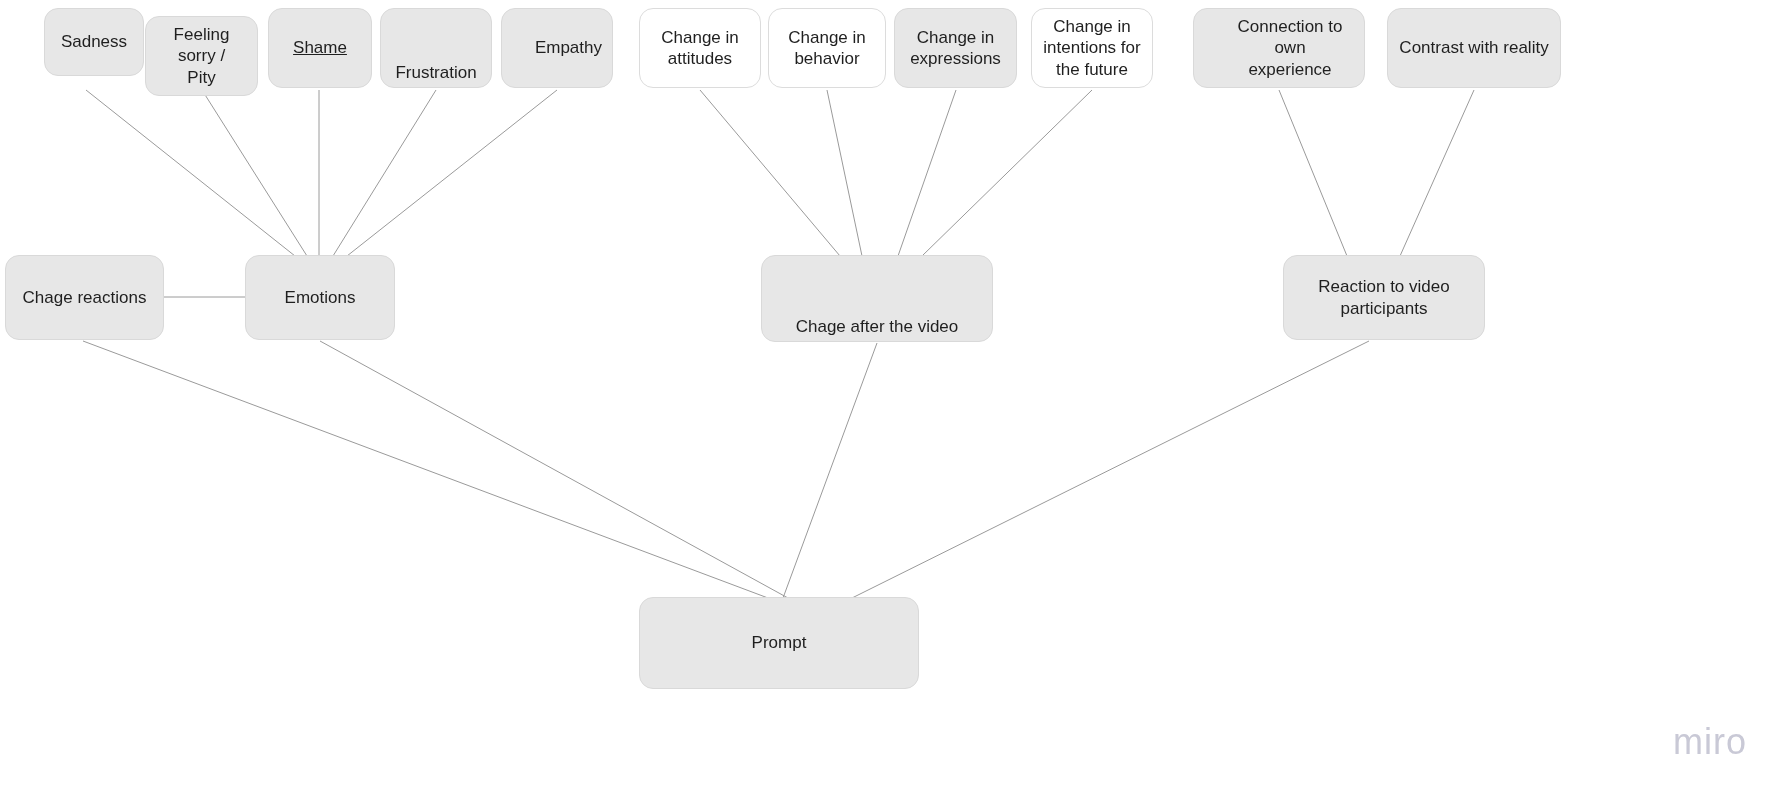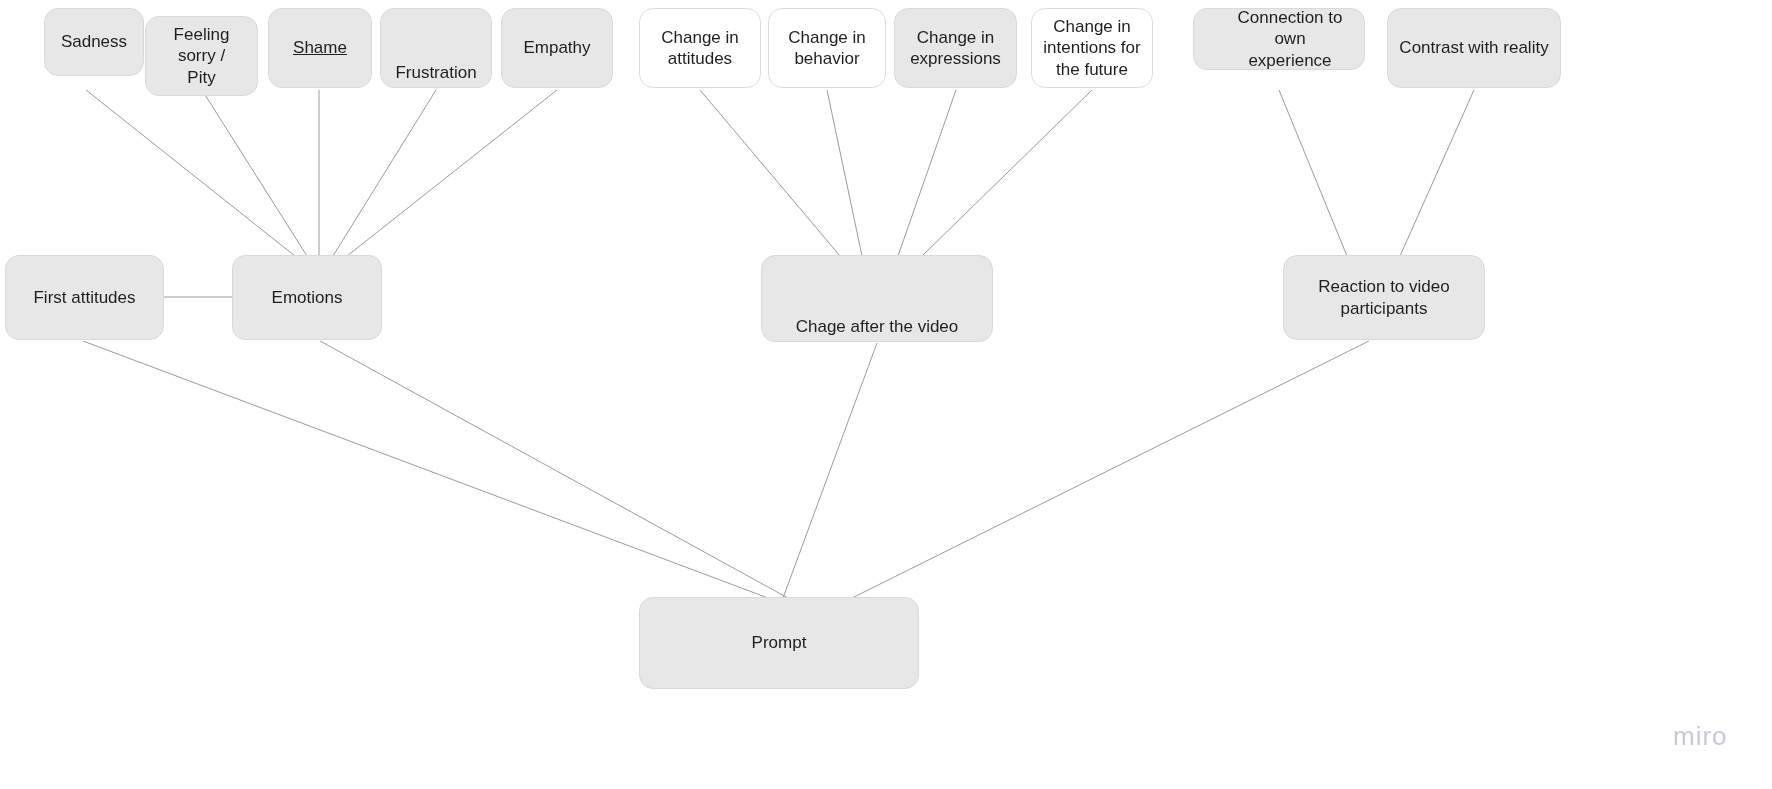--- a/index.html
+++ b/index.html
@@ -44,21 +44,21 @@
   .node.gray {
     background: #e7e7e7;
     border-color: #d9d9d9;
   }
   .node.white {
     background: #ffffff;
     border-color: #dcdcdc;
   }
   .watermark {
     position: absolute;
-    font-size: 26px;
+    font-size: 36px;
     letter-spacing: 1px;
     color: #c9c9d6;
     font-weight: 400;
     z-index: 3;
   }
 </style>
 </head>
 <body>
 
 <div id="canvas">
@@ -81,35 +81,35 @@
       <line x1="877" y1="343" x2="783" y2="598" stroke="#9a9a9a" stroke-width="1"></line>
       <line x1="1369" y1="341" x2="852" y2="598" stroke="#9a9a9a" stroke-width="1"></line>
     </svg>
 
   <div id="node-layer">
       <div class="node gray" style="left: 44px; top: 8px; width: 100px; height: 68px;"><span>Sadness</span></div>
       <div class="node gray" style="left: 145px; top: 8px; width: 113px; height: 80px; margin-top: 8px;"><span>Feeling sorry /
 Pity</span></div>
       <div class="node gray" style="left: 268px; top: 8px; width: 104px; height: 80px; text-decoration: underline;"><span>Shame</span></div>
       <div class="node gray" style="left: 380px; top: 8px; width: 112px; height: 80px; align-items: flex-end;"><span>Frustration</span></div>
-      <div class="node gray" style="left: 501px; top: 8px; width: 112px; height: 80px;"><span>Empathy</span></div>
+      <div class="node gray" style="left: 501px; top: 8px; width: 112px; height: 80px; justify-content: flex-end;"><span>Empathy</span></div>
       <div class="node white" style="left: 639px; top: 8px; width: 122px; height: 80px;"><span>Change in
 attitudes</span></div>
       <div class="node white" style="left: 768px; top: 8px; width: 118px; height: 80px;"><span>Change in
 behavior</span></div>
       <div class="node gray" style="left: 894px; top: 8px; width: 123px; height: 80px;"><span>Change in
 expressions</span></div>
       <div class="node white" style="left: 1031px; top: 8px; width: 122px; height: 80px;"><span>Change in
 intentions for
 the future</span></div>
-      <div class="node gray" style="left: 1193px; top: 8px; width: 172px; height: 62px; padding-left: 32px;"><span>Connection to own
+      <div class="node gray" style="left: 1193px; top: 8px; width: 172px; height: 80px; padding-left: 32px;"><span>Connection to own
 experience</span></div>
       <div class="node gray" style="left: 1387px; top: 8px; width: 174px; height: 80px;"><span>Contrast with reality</span></div>
-      <div class="node gray" style="left: 5px; top: 255px; width: 159px; height: 85px;"><span>First attitudes</span></div>
-      <div class="node gray" style="left: 232px; top: 255px; width: 150px; height: 85px; border-radius: 13px;"><span>Emotions</span></div>
+      <div class="node gray" style="left: 5px; top: 255px; width: 159px; height: 85px;"><span>Chage reactions</span></div>
+      <div class="node gray" style="left: 245px; top: 255px; width: 150px; height: 85px;"><span>Emotions</span></div>
       <div class="node gray" style="left: 761px; top: 255px; width: 232px; height: 87px; align-items: flex-end;"><span>Chage after the video</span></div>
       <div class="node gray" style="left: 1283px; top: 255px; width: 202px; height: 85px;"><span>Reaction to video
 participants</span></div>
       <div class="node gray" style="left: 639px; top: 597px; width: 280px; height: 92px;"><span>Prompt</span></div>
     </div>
 
   <div class="watermark" style="left:1673px; top:721px;">miro</div>
 </div>
 
 </body></html>

